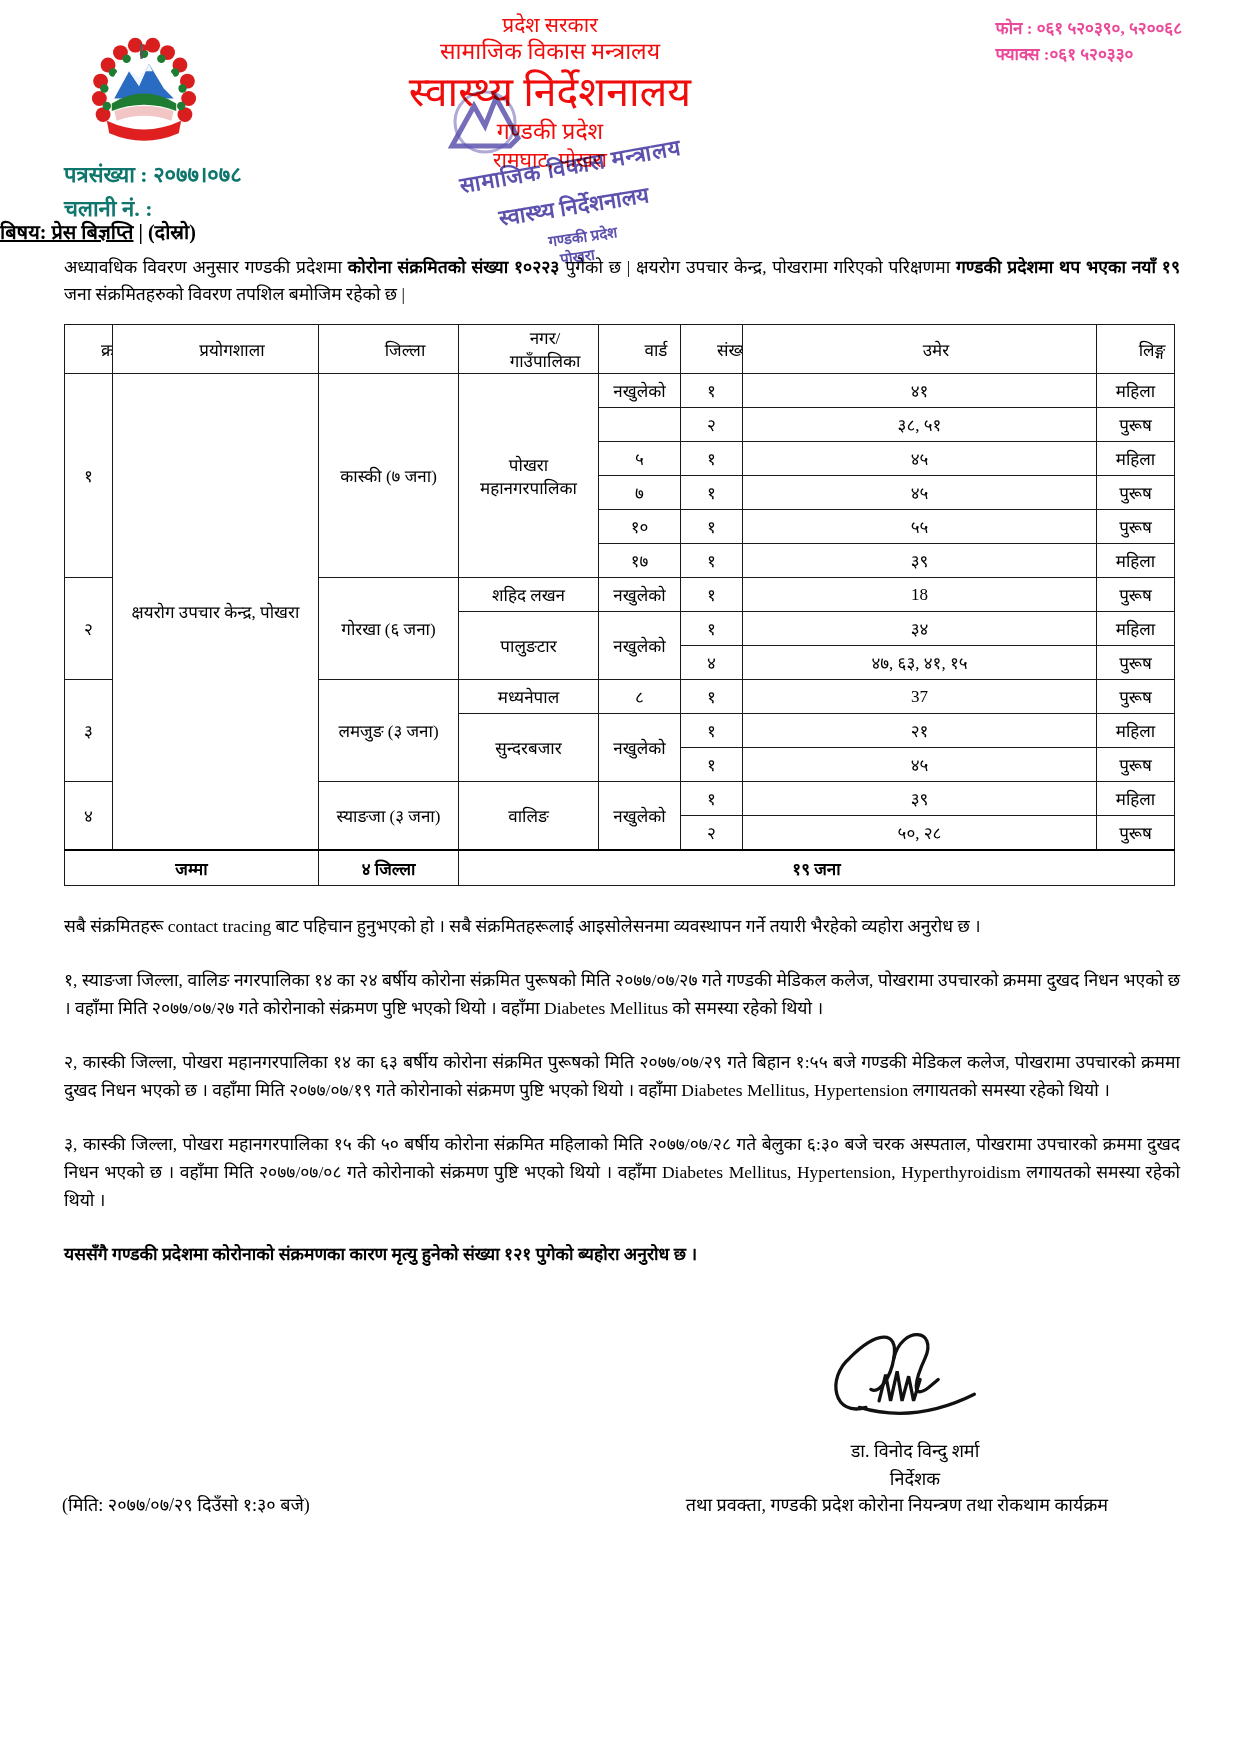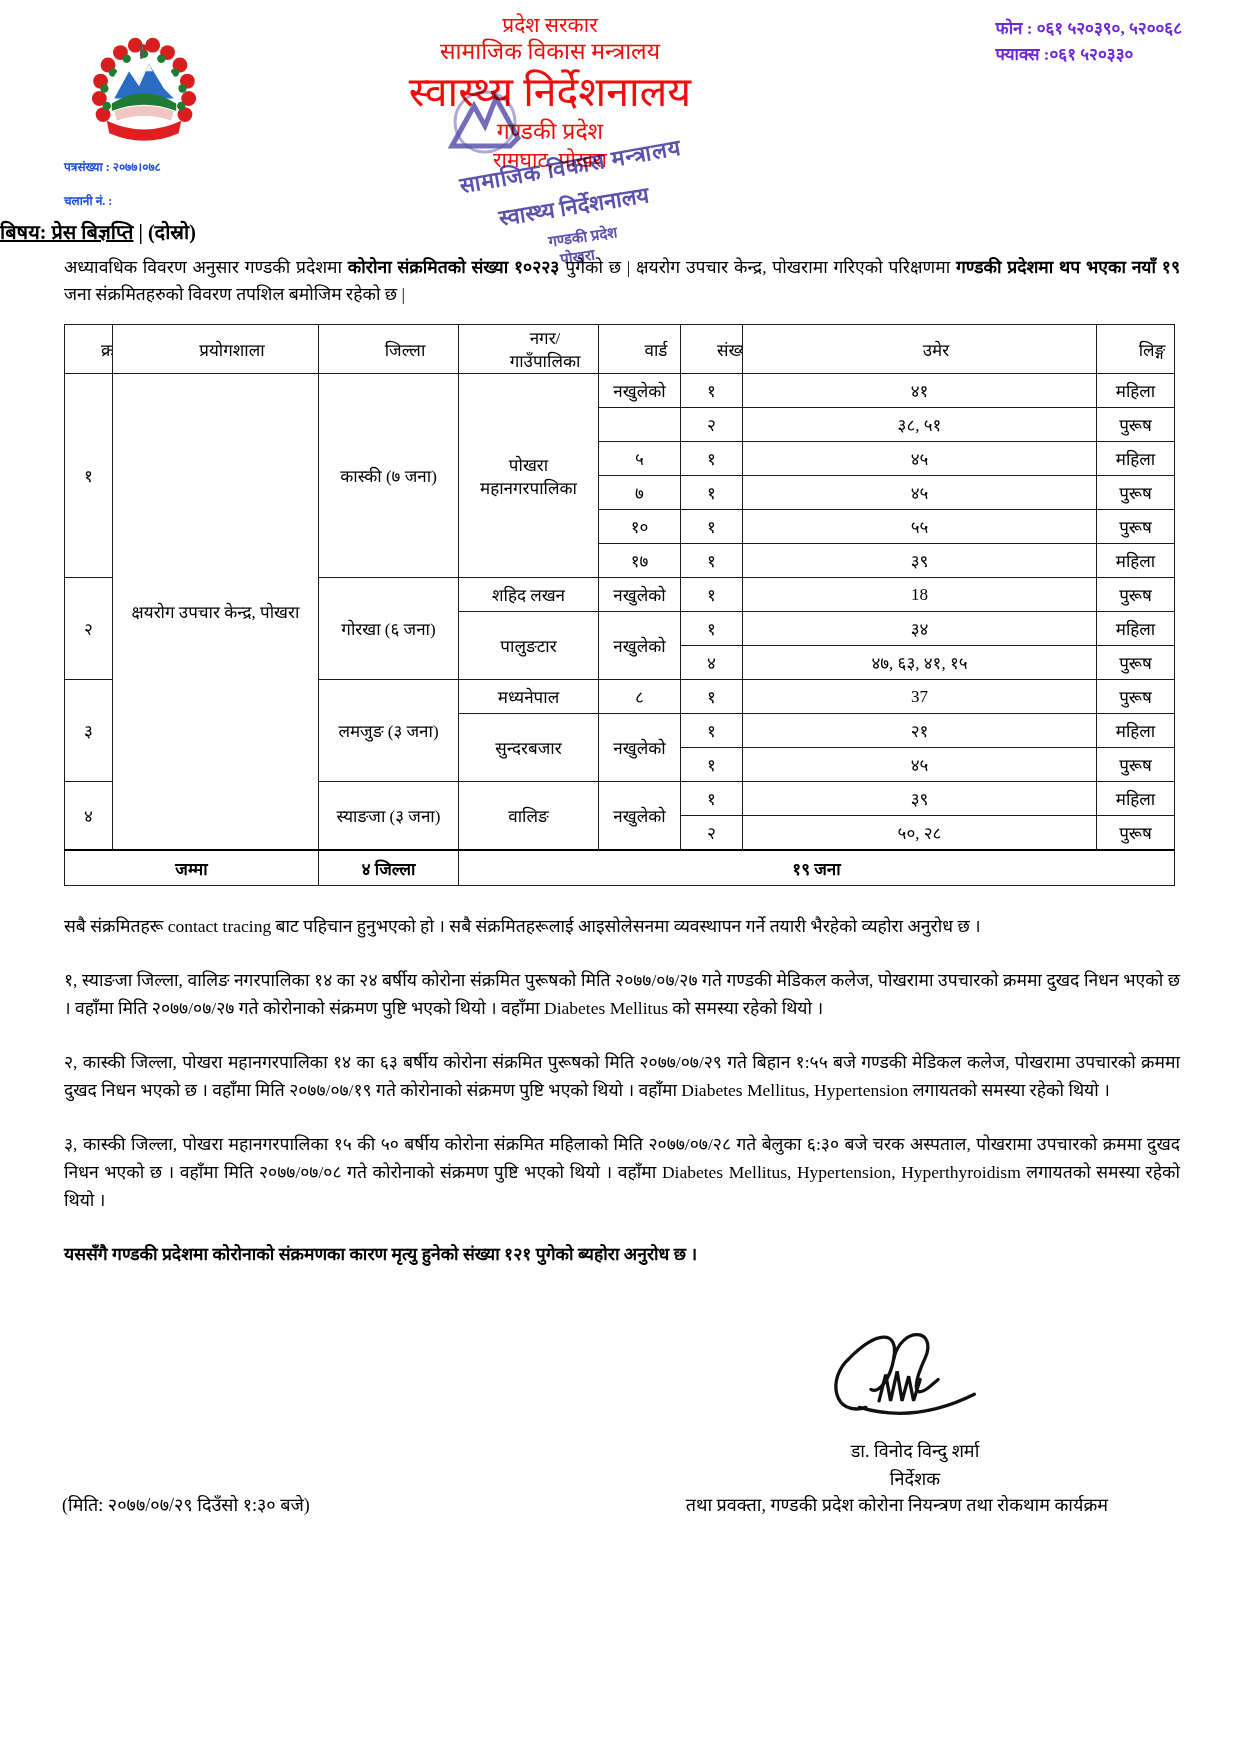--- a/index.html
+++ b/index.html
@@ -9,22 +9,22 @@
   }
   
   .hdr{position:relative;height:250px;}
   .emblem{position:absolute;left:82px;top:34px;width:124px;height:124px;}
   .hdr-center{position:absolute;left:220px;top:12px;width:660px;text-align:center;color:#f10c0c;font-weight:normal;line-height:1.25;}
   .hc-gov{font-size:21px;}
   .hc-min{font-size:23px;}
   .hc-dir{font-size:41px;line-height:1.15;margin:2px 0 0 0;}
   .hc-prov{font-size:23px;margin-top:2px;}
   .hc-addr{font-size:21px;}
-  .hdr-right{position:absolute;right:58px;top:16px;color:#6d28d9;font-weight:bold;font-size:17px;line-height:1.5;text-align:left;}
-  .refline{position:absolute;left:64px;color:#1d4ed8;font-size:12px;font-weight:bold;}
+  .hdr-right{position:absolute;right:58px;top:16px;color:#ec4899;font-weight:bold;font-size:17px;line-height:1.5;text-align:left;}
+  .refline{position:absolute;left:64px;color:#0f766e;font-size:22px;font-weight:bold;}
   .ref1{top:158px;}
   .ref2{top:192px;}
   
   .stamp{position:absolute;left:440px;top:88px;width:330px;height:185px;color:#453aa2;opacity:.88;
          filter:blur(.3px);pointer-events:none;font-weight:bold;mix-blend-mode:multiply;}
   .stamp div{position:absolute;white-space:nowrap;}
   .st-logo{left:118px;top:2px;width:90px;height:70px;}
   .st-l1{left:18px;top:62px;transform:rotate(-10deg);font-size:22px;letter-spacing:1px;}
   .st-l2{left:58px;top:102px;transform:rotate(-9deg);font-size:22px;}
   .st-l3{left:108px;top:138px;transform:rotate(-8deg);font-size:15px;}

